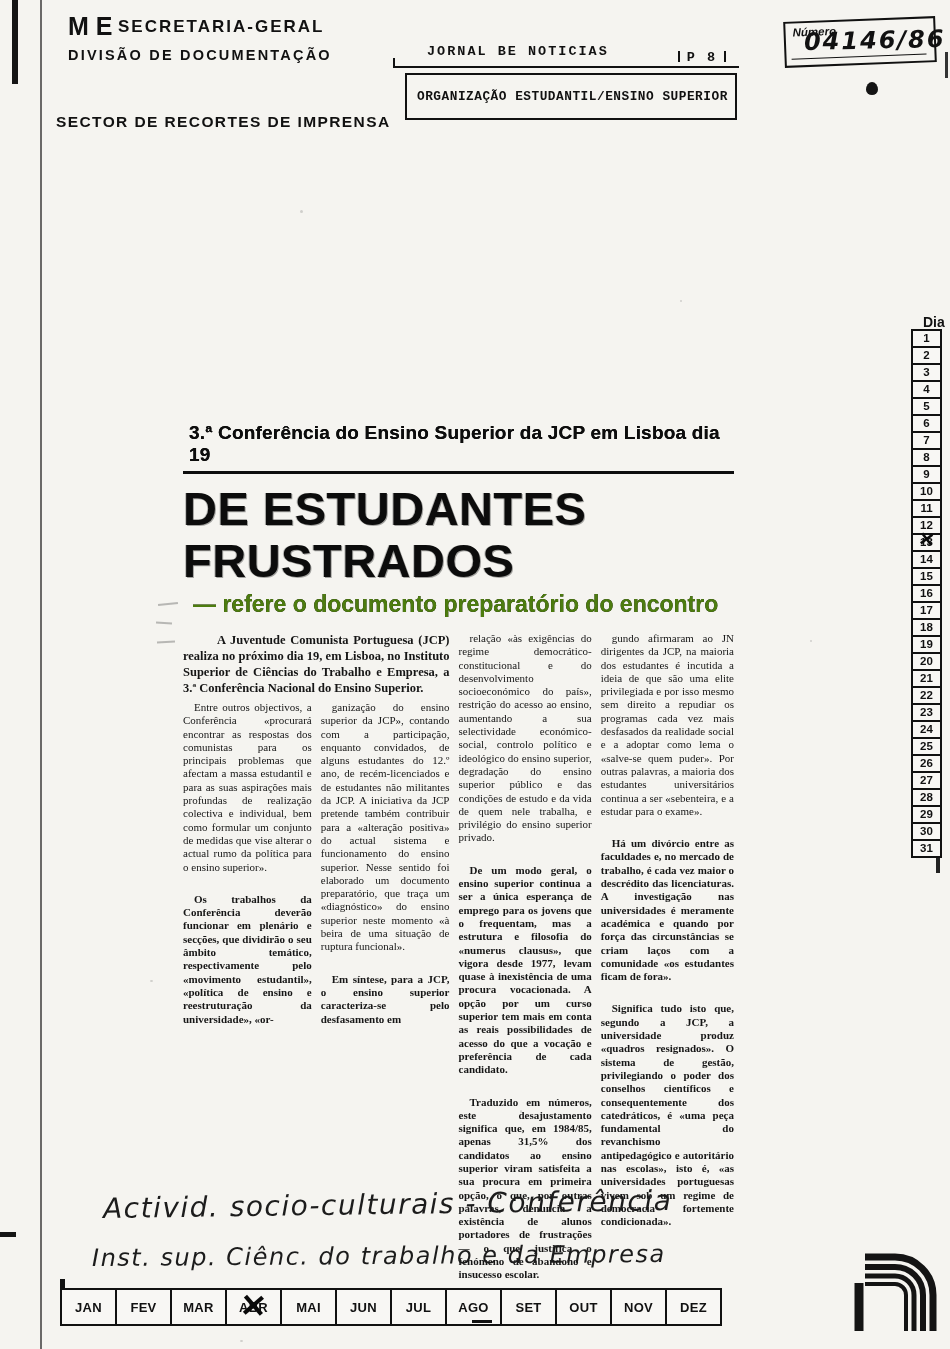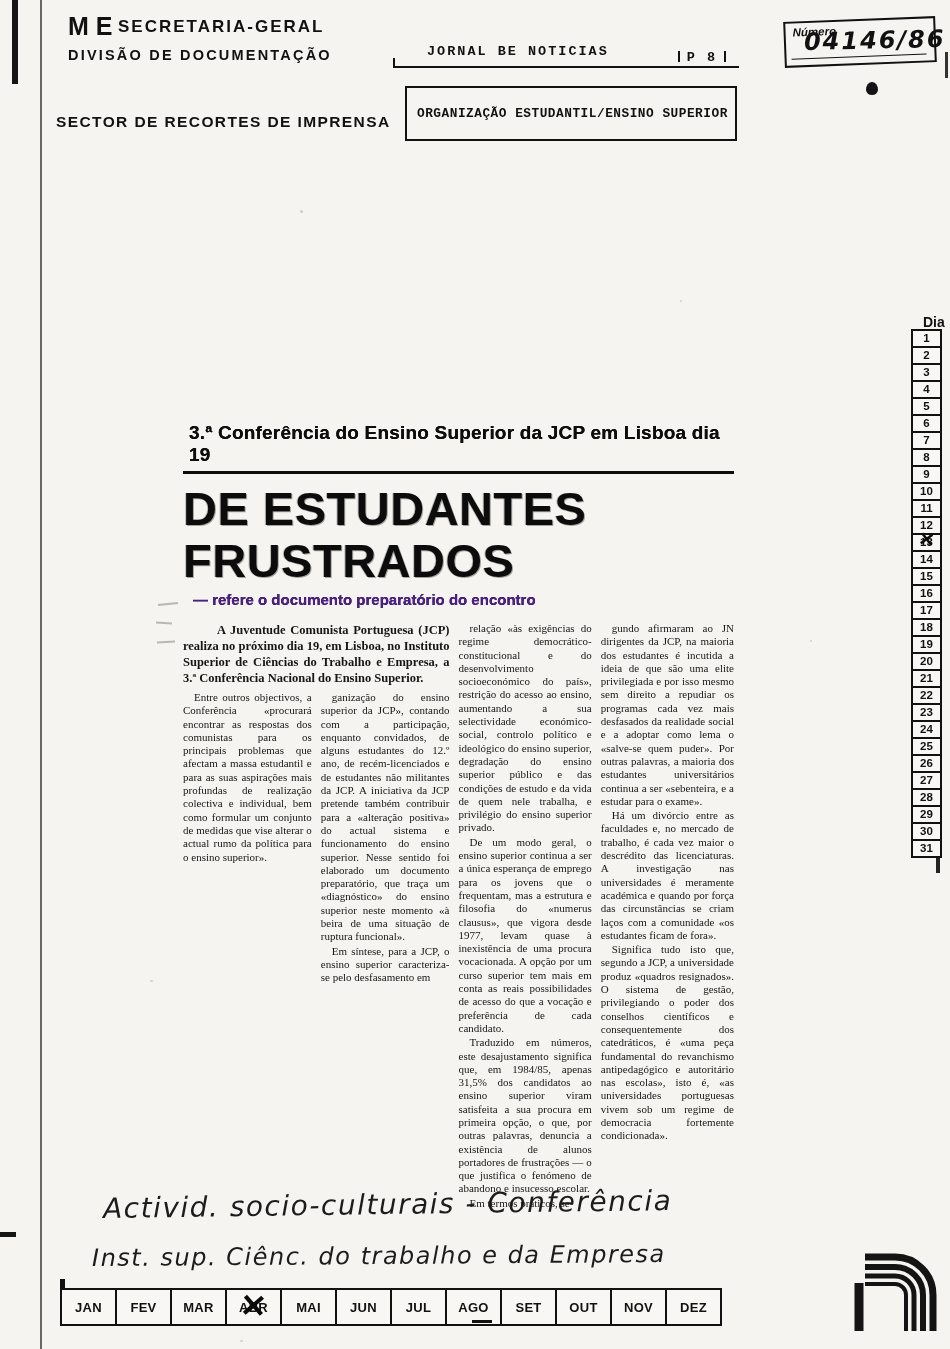--- a/index.html
+++ b/index.html
@@ -25,21 +25,21 @@
   
   .paper-line{left:393px;top:44px;width:346px;height:22px;border-bottom:2.5px solid #111;
               font-family:"Liberation Mono","DejaVu Sans Mono",monospace;font-weight:bold;font-size:13.5px;
               display:flex;align-items:flex-start;}
   .paper-line .tickL{position:absolute;left:0;bottom:-2px;width:2px;height:10px;background:#111;}
   .paper-name{margin-left:34px;letter-spacing:2px;}
   .paper-page{position:absolute;right:6px;bottom:1px;letter-spacing:2px;}
   .paper-page .tick{display:inline-block;width:2px;height:11px;background:#111;margin:0 7px;vertical-align:-1px;}
 
   
-  .subject-box{left:405px;top:86px;width:332px;height:55px;border:2.5px solid #111;
+  .subject-box{left:405px;top:73px;width:332px;height:47px;border:2.5px solid #111;
                display:flex;align-items:center;box-sizing:border-box;
                font-family:"Liberation Mono","DejaVu Sans Mono",monospace;font-weight:bold;font-size:12.8px;letter-spacing:.5px;padding-left:10px;}
 
   
   .numero-box{left:784px;top:19px;width:152px;height:46px;border:2.5px solid #111;box-sizing:border-box;transform:rotate(-2.2deg);}
   .numero-label{position:absolute;left:7px;top:3px;font-size:11.5px;font-weight:bold;font-style:italic;}
   .numero-value{position:absolute;left:18px;top:6px;font-family:"DejaVu Sans",sans-serif;font-style:italic;font-weight:bold;
                 font-size:24px;letter-spacing:2px;transform:rotate(1deg);}
   .numero-underline{position:absolute;left:5px;bottom:6px;width:135px;height:1.5px;background:#111;}
 
@@ -52,30 +52,30 @@
             font-size:19px;font-weight:bold;color:#0a0a0a;transform:rotate(8deg);}
   .month-cell .cross{font-size:32px;top:-2px;transform:rotate(4deg);line-height:36px;}
 
   
   .clipping{left:183px;top:420px;width:551px;}
   .kicker{font-size:19px;font-weight:bold;letter-spacing:.2px;border-bottom:3px solid #0d0d0d;padding:2px 4px 5px 6px;
           color:#0d0d0d;text-shadow:0 0 .6px #000;}
   .headline{margin-top:9px;font-weight:bold;color:#0c0c0c;line-height:52px;font-size:47px;letter-spacing:-1px;
             text-shadow:1px 1px 0 rgba(10,10,10,.35), -1px 0 0 rgba(10,10,10,.25);}
   .headline .hl2{letter-spacing:.5px;}
-  .subhead{margin-top:4px;font-size:15px;font-weight:bold;color:#4c1d95;padding-left:10px;text-shadow:0 0 .5px #000;}
+  .subhead{margin-top:4px;font-size:23px;font-weight:bold;color:#4d7c0f;padding-left:10px;text-shadow:0 0 .5px #000;}
   .body-cols{margin-top:14px;display:flex;gap:9px;font-family:"Liberation Serif",serif;font-size:11px;
              line-height:13.3px;text-align:justify;color:#161616;hyphens:auto;}
   .half{width:50%;}
   .twocol{display:flex;gap:9px;margin-top:5px;}
   .col{width:50%;}
   .qcol{width:25%;}
   .lead{font-weight:bold;font-size:12.5px;line-height:16px;text-indent:34px;}
   .body-cols p{margin:0;text-indent:11px;}
-  .body-cols p + p{margin-top:1px;}
+  .body-cols p + p{margin-top:19px;font-weight:bold;}
 
   
   .pencil{background:rgba(70,70,70,.35);height:2px;}
 
   
   .handw{font-family:"DejaVu Sans",sans-serif;font-style:italic;color:#1c1c1c;letter-spacing:1.5px;white-space:nowrap;}
   .handw1{left:103px;top:1188px;font-size:28px;transform:rotate(-.8deg);}
   .handw2{left:92px;top:1242px;font-size:24px;transform:rotate(-.4deg);}
 
   
@@ -167,20 +167,21 @@
     <div class="headline">
       <div class="hl2">DE ESTUDANTES FRUSTRADOS</div>
     </div>
     <div class="subhead">— refere o documento preparatório do encontro</div>
     <div class="body-cols">
       <div class="half">
         <div class="lead">A Juventude Comunista Portuguesa (JCP) realiza no próximo dia 19, em Lisboa, no Instituto Superior de Ciências do Trabalho e Empresa, a 3.ª Conferência Nacional do Ensino Superior.</div>
         <div class="twocol">
           <div class="col">
               <p>Entre outros objectivos, a Conferência «procurará encontrar as respostas dos comunistas para os principais problemas que afectam a massa estudantil e para as suas aspirações mais profundas de realização colectiva e individual, bem como formular um conjunto de medidas que vise alterar o actual rumo da política para o ensino superior».</p>
+              <p>Os trabalhos da Conferência deverão funcionar em plenário e secções, que dividirão o seu âmbito temático, respectivamente pelo «movimento estudantil», «política de ensino e reestruturação da universidade», «or-</p>
             </div>
           <div class="col">
               <p>ganização do ensino superior da JCP», contando com a participação, enquanto convidados, de alguns estudantes do 12.º ano, de recém-licenciados e de estudantes não militantes da JCP. A iniciativa da JCP pretende também contribuir para a «alteração positiva» do actual sistema e funcionamento do ensino superior. Nesse sentido foi elaborado um documento preparatório, que traça um «diagnóstico» do ensino superior neste momento «à beira de uma situação de ruptura funcional».</p>
               <p>Em síntese, para a JCP, o ensino superior caracteriza-se pelo desfasamento em</p>
             </div>
         </div>
       </div>
       <div class="qcol">
           <p>relação «às exigências do regime democrático-constitucional e do desenvolvimento socioeconómico do país», restrição do acesso ao ensino, aumentando a sua selectividade económico-social, controlo político e ideológico do ensino superior, degradação do ensino superior público e das condições de estudo e da vida de quem nele trabalha, e privilégio do ensino superior privado.</p>
           <p>De um modo geral, o ensino superior continua a ser a única esperança de emprego para os jovens que o frequentam, mas a estrutura e filosofia do «numerus clausus», que vigora desde 1977, levam quase à inexistência de uma procura vocacionada. A opção por um curso superior tem mais em conta as reais possibilidades de acesso do que a vocação e preferência de cada candidato.</p>

